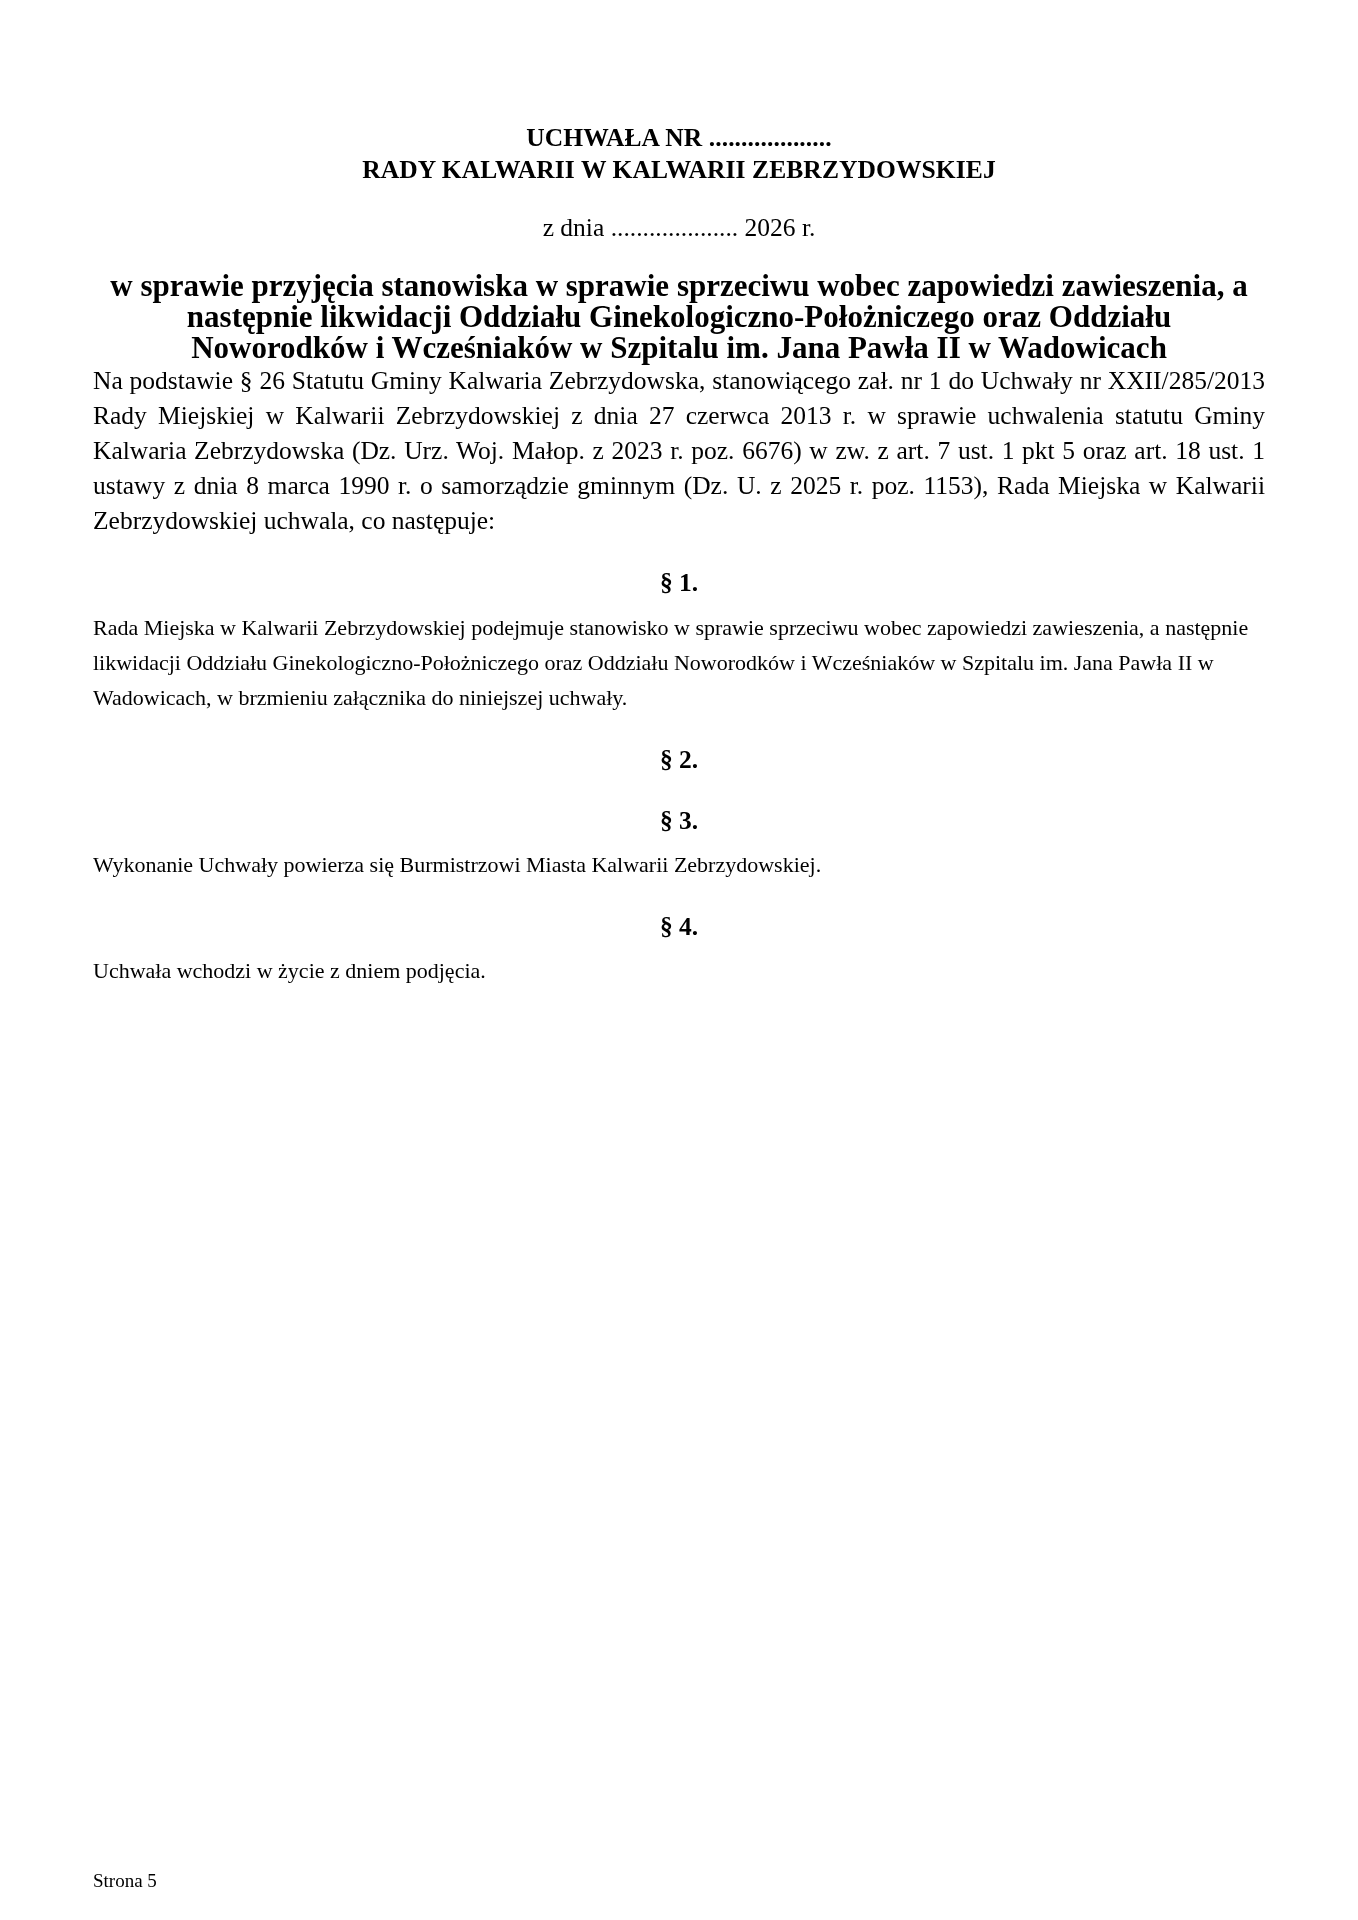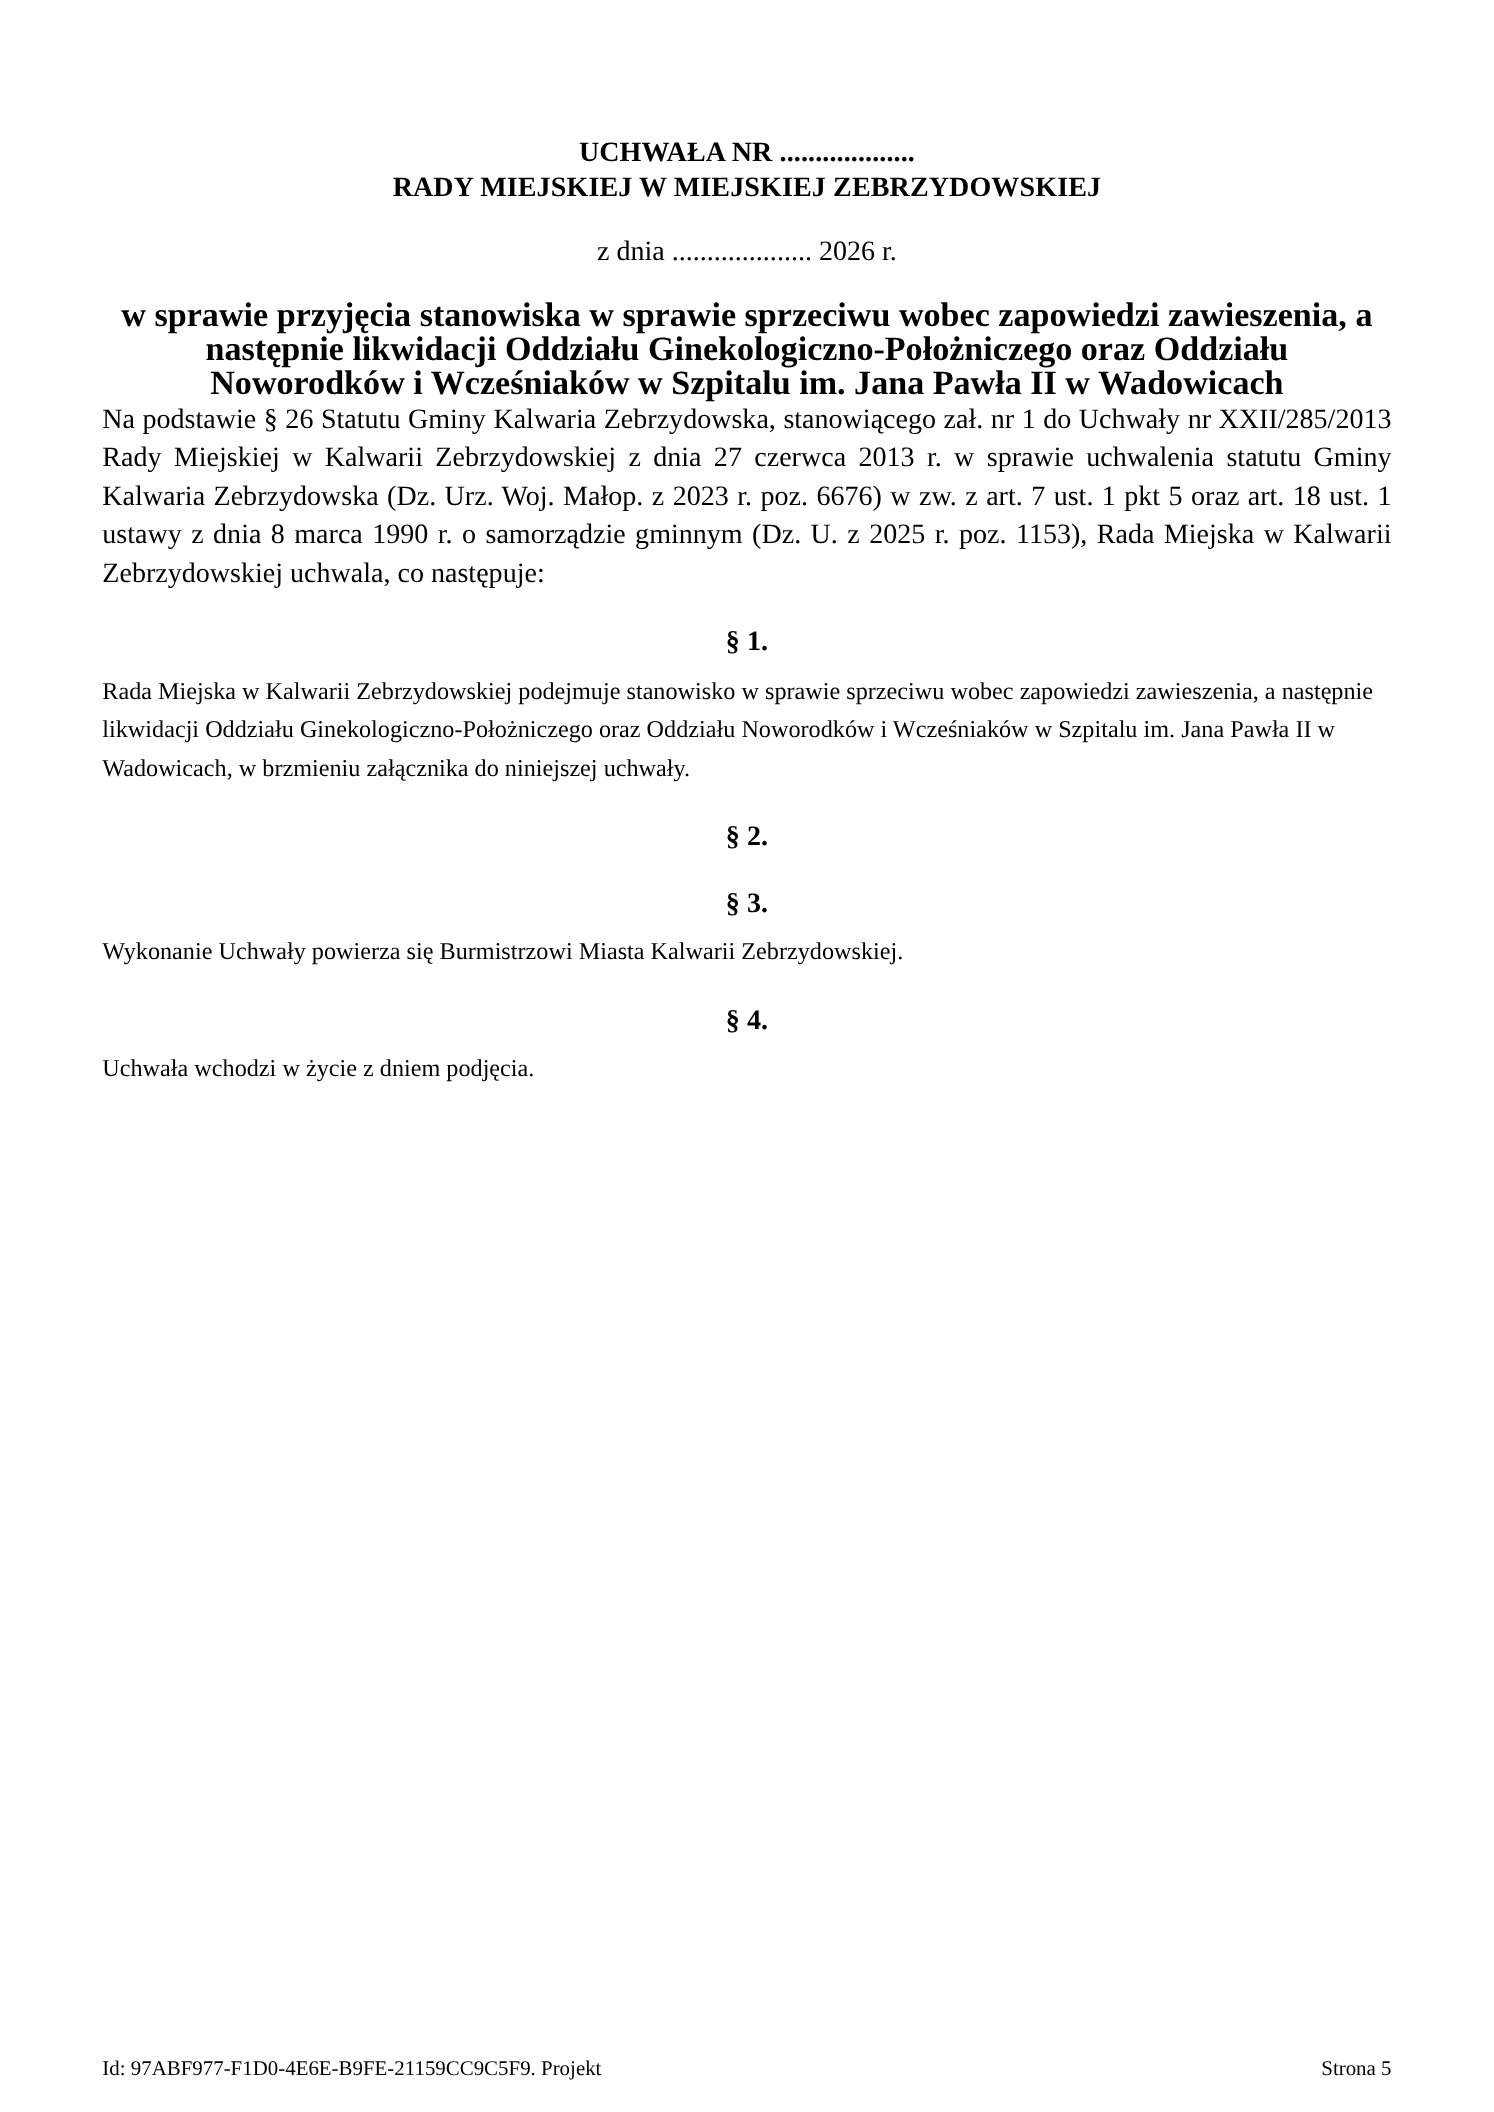--- a/index.html
+++ b/index.html
@@ -93,21 +93,21 @@
   .footer-right { white-space: nowrap; }
 </style>
 </head>
 <body>
 
 <div class="page">
   <div class="content">
 
     <div class="title-block">
       <div class="title-line">UCHWAŁA NR ...................</div>
-      <div class="title-line">RADY MIEJSKIEJ W MIEJSKIEJ ZEBRZYDOWSKIEJ</div>
+      <div class="title-line">RADY KALWARII W KALWARII ZEBRZYDOWSKIEJ</div>
     </div>
 
     <div class="date-line">z dnia .................... 2026 r.</div>
 
     <div class="subject">w sprawie przyjęcia stanowiska w sprawie sprzeciwu wobec zapowiedzi zawieszenia, a następnie likwidacji Oddziału Ginekologiczno-Położniczego oraz Oddziału Noworodków i Wcześniaków w Szpitalu im. Jana Pawła II w Wadowicach</div>
 
     <div class="basis-para">Na podstawie § 26 Statutu Gminy Kalwaria Zebrzydowska, stanowiącego zał. nr 1 do Uchwały nr XXII/285/2013 Rady Miejskiej w Kalwarii Zebrzydowskiej z dnia 27 czerwca 2013 r. w sprawie uchwalenia statutu Gminy Kalwaria Zebrzydowska (Dz. Urz. Woj. Małop. z 2023 r. poz. 6676) w zw. z art. 7 ust. 1 pkt 5 oraz art. 18 ust. 1 ustawy z dnia 8 marca 1990 r. o samorządzie gminnym (Dz. U. z 2025 r. poz. 1153), Rada Miejska w Kalwarii Zebrzydowskiej uchwala, co następuje:</div>
 
     <div class="section-heading">§ 1.</div>
     <div class="section-body">Rada Miejska w Kalwarii Zebrzydowskiej podejmuje stanowisko w sprawie sprzeciwu wobec zapowiedzi zawieszenia, a następnie likwidacji Oddziału Ginekologiczno-Położniczego oraz Oddziału Noworodków i Wcześniaków w Szpitalu im. Jana Pawła II w Wadowicach, w brzmieniu załącznika do niniejszej uchwały.</div>
@@ -116,16 +116,15 @@
 
     <div class="section-heading">§ 3.</div>
     <div class="section-body tight">Wykonanie Uchwały powierza się Burmistrzowi Miasta Kalwarii Zebrzydowskiej.</div>
 
     <div class="section-heading">§ 4.</div>
     <div class="section-body tight">Uchwała wchodzi w życie z dniem podjęcia.</div>
 
   </div>
 
   <div class="footer">
-    <span class="footer-left">Id: 97ABF977-F1D0-4E6E-B9FE-21159CC9C5F9. Projekt</span>
     <span class="footer-right">Strona 5</span>
   </div>
 </div>
 
 </body></html>

